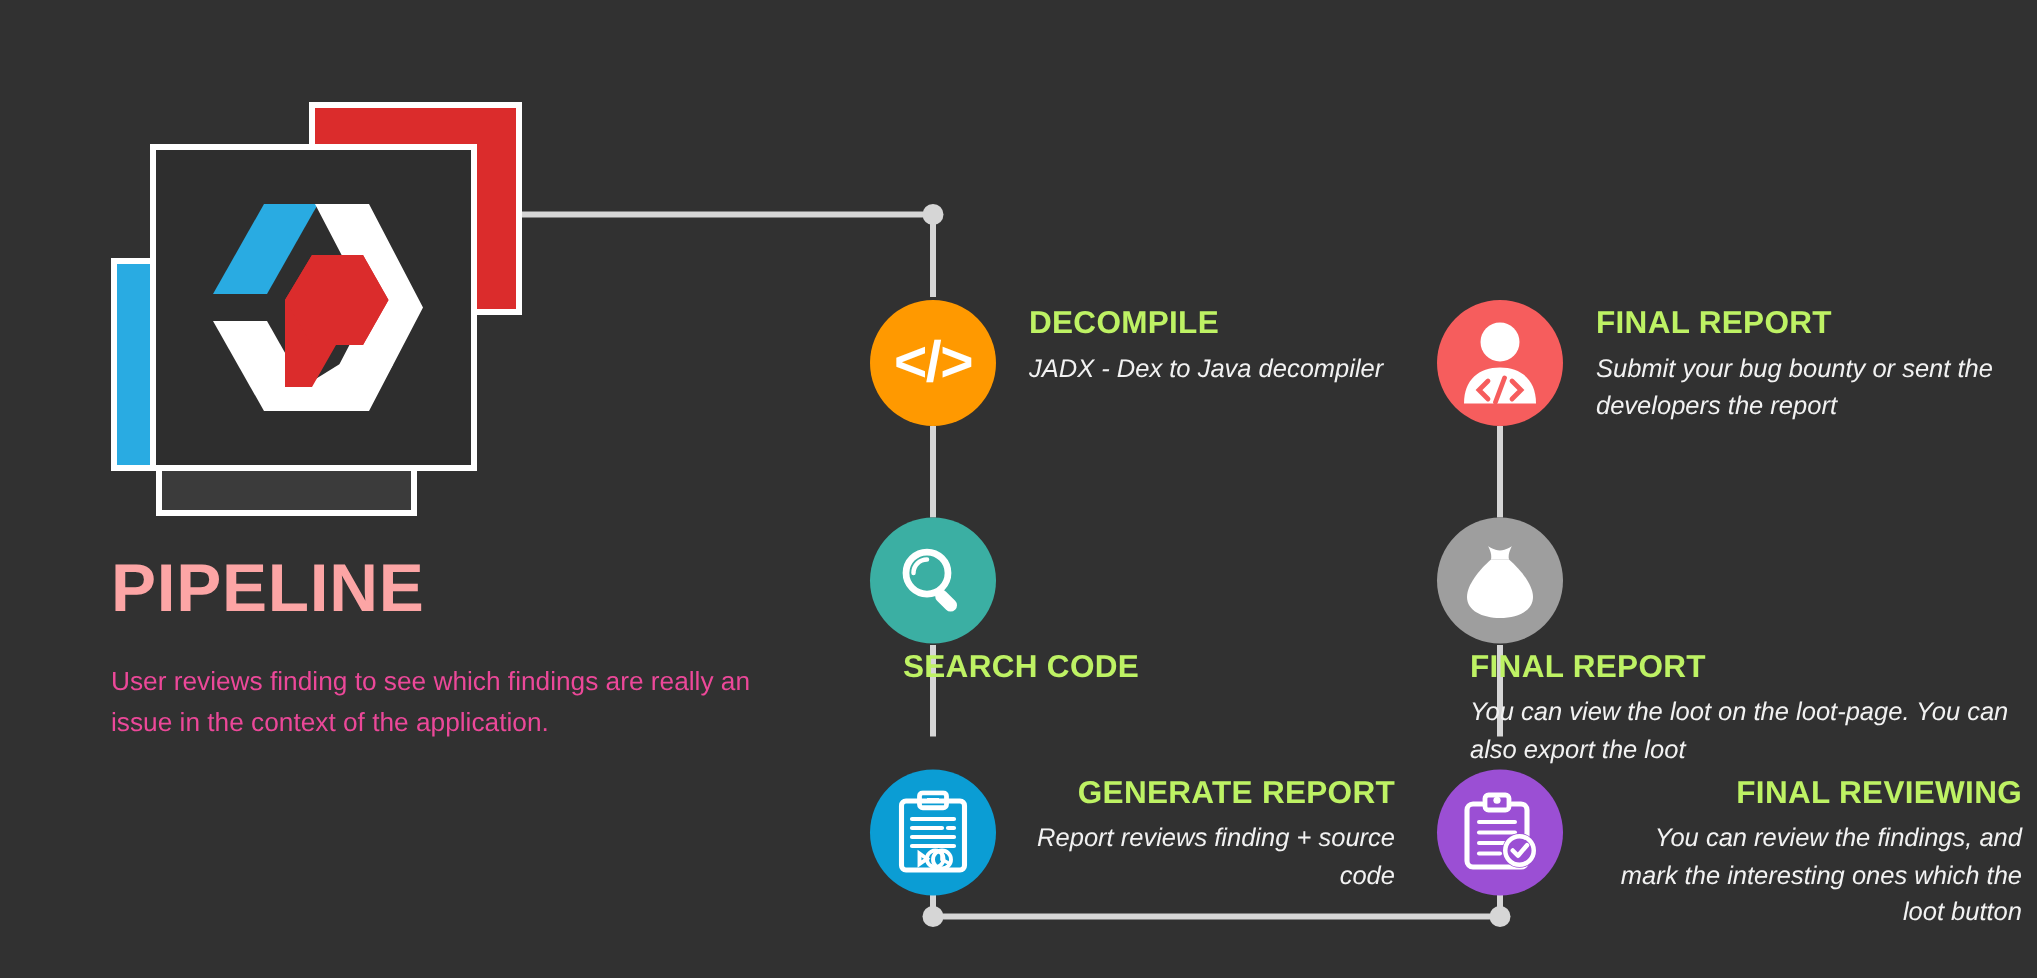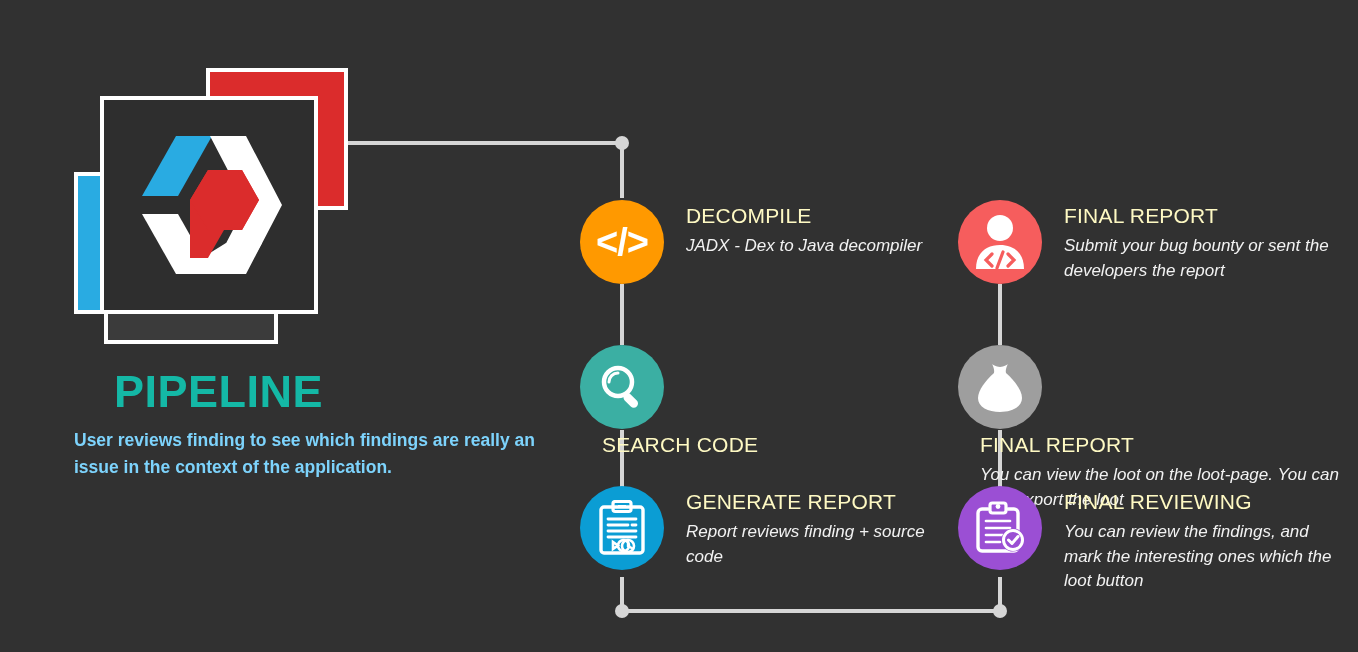--- a/index.html
+++ b/index.html
@@ -81,29 +81,28 @@
     left: 74px;
     top: 368px;
     width: 470px;
     z-index: 2;
   }
   .page-title {
     font-size: 45px;
     font-weight: bold;
     letter-spacing: 0.5px;
     line-height: 1.05;
-    color: #14b8a6;
-    margin-left: 40px;
+    color: #fca5a5;
   }
   .page-subtitle {
-    margin-top: 12px;
+    margin-top: 26px;
     font-size: 17.5px;
     line-height: 1.52;
-    color: #7dd3fc;
-    font-weight: 700;
+    color: #ec4899;
+    font-weight: 400;
   }
 
   
   .step {
     position: absolute;
     z-index: 2;
     display: flex;
     align-items: flex-start;
   }
   .step-icon {
@@ -115,41 +114,41 @@
     align-items: center;
     justify-content: center;
     position: relative;
   }
   .step-text {
     margin-left: 22px;
     padding-top: 4px;
   }
   .step-title {
     font-size: 21px;
-    font-weight: normal;
+    font-weight: bold;
     letter-spacing: 0.2px;
     line-height: 1.1;
     white-space: nowrap;
-    color: #fef9c3;
+    color: #bef264;
   }
   .step-desc {
     margin-top: 7px;
     font-size: 17px;
     line-height: 1.45;
     color: #f2f2f2;
     font-weight: 400;
     font-style: italic;
   }
 
   
   .col-left  { left: 580px; }
   .col-right { left: 958px; }
   .row-1 { top: 200px; }
   .row-2 { top: 345px; flex-direction: column; }
-  .row-3 { top: 486px; }
+  .row-3 { top: 513px; text-align: right; }
 
   .w-left  { width: 350px; }
   .w-right { width: 390px; }
 
   .code-glyph {
     font-family: "Liberation Sans", sans-serif;
     font-size: 38px;
     font-weight: bold;
     color: #ffffff;
     letter-spacing: -1px;

